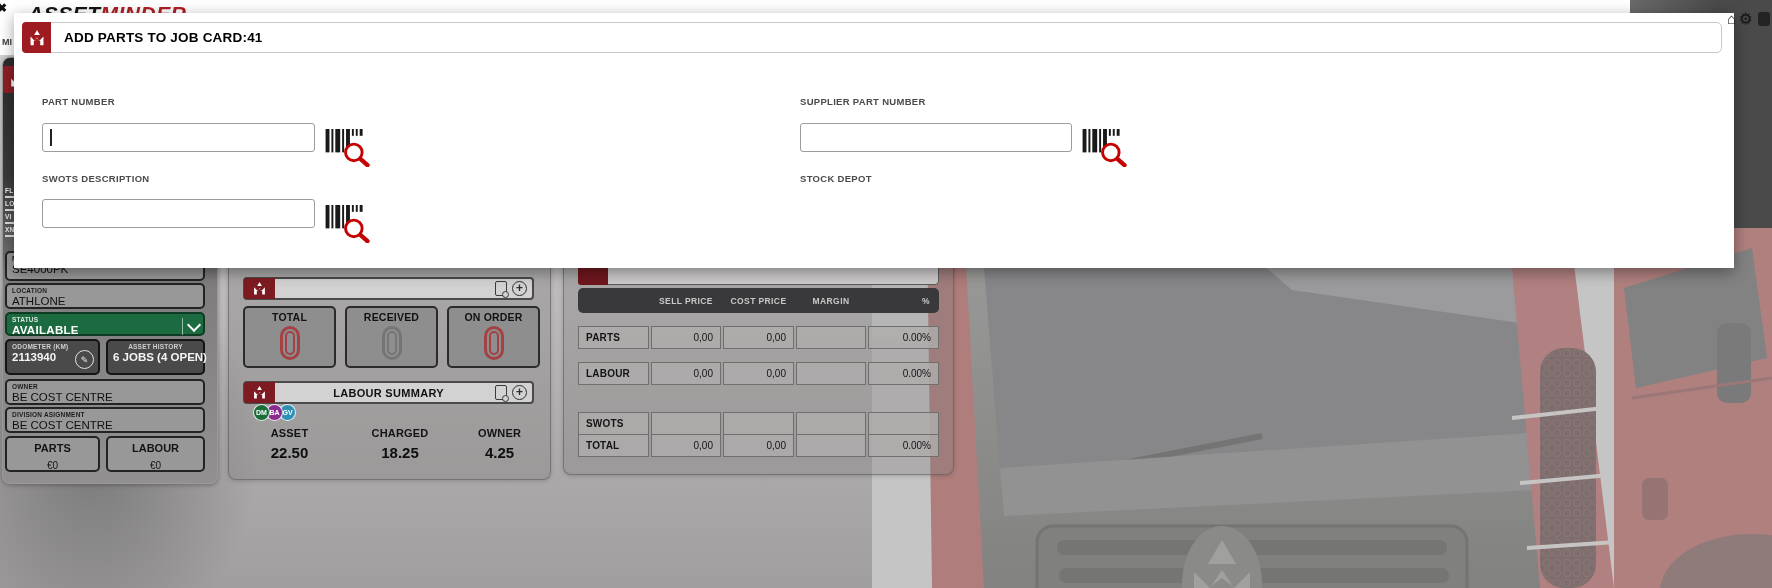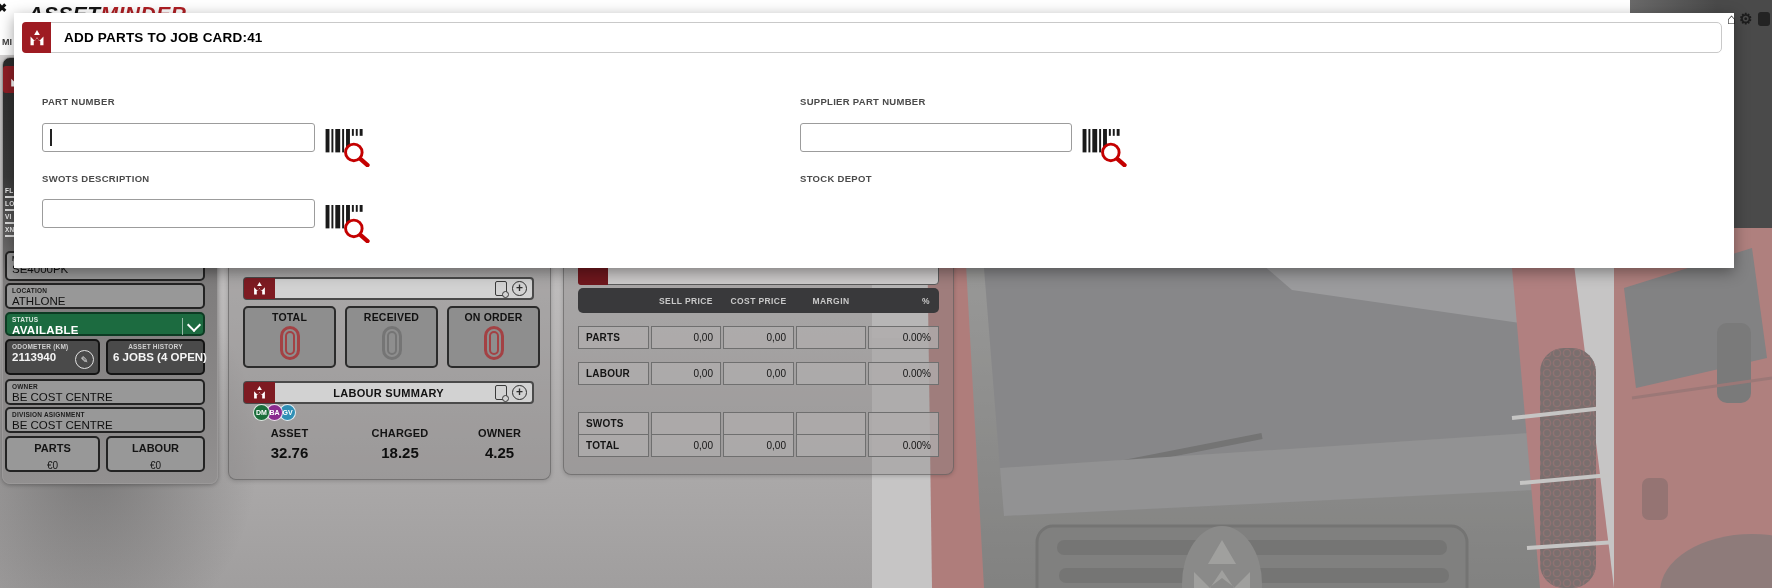--- a/index.html
+++ b/index.html
@@ -319,21 +319,21 @@
     </div>
 
     <div class="badges">
       <span class="badge dm">DM</span>
       <span class="badge ba">BA</span>
       <span class="badge gv">GV</span>
     </div>
 
     <div class="lcol" style="left:14px;width:93px">
       <div class="llab">ASSET</div>
-      <div class="lval">32.76</div>
+      <div class="lval">22.50</div>
     </div>
     <div class="lcol" style="left:116px;width:110px">
       <div class="llab">CHARGED</div>
       <div class="lval">18.25</div>
     </div>
     <div class="lcol" style="left:234px;width:73px">
       <div class="llab">OWNER</div>
       <div class="lval">4.25</div>
     </div>
   </div>

